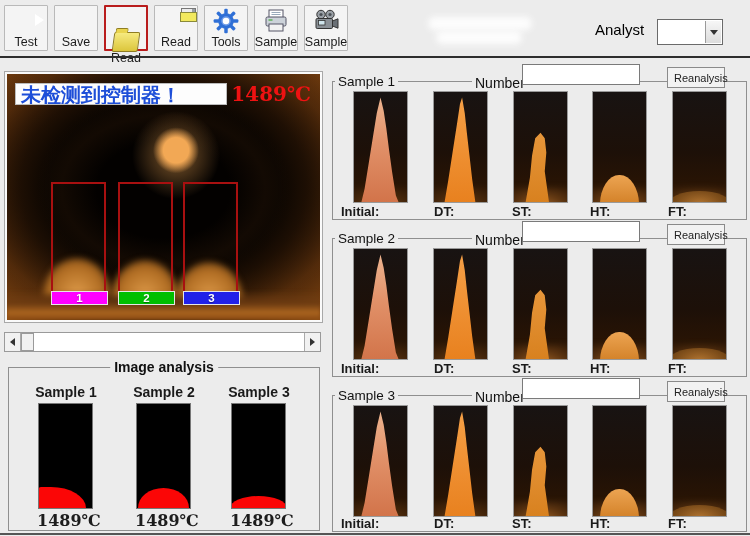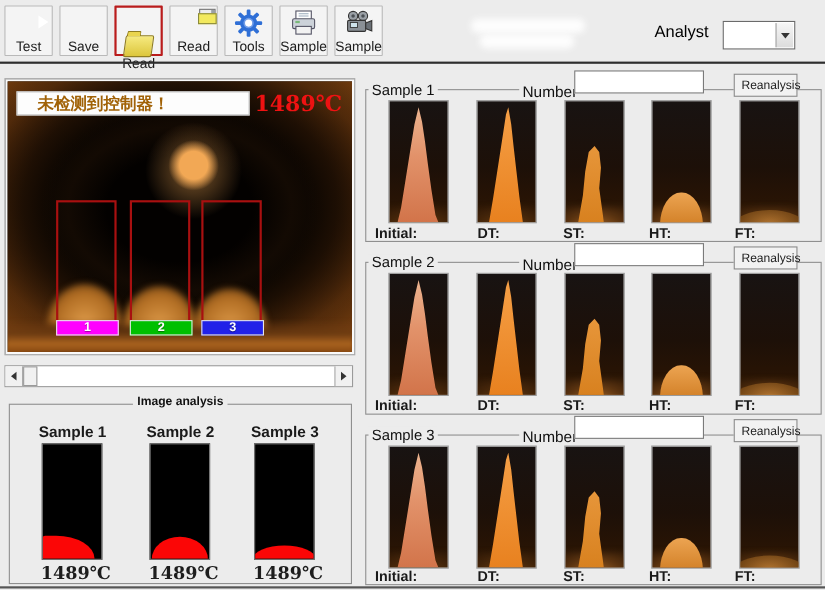--- a/index.html
+++ b/index.html
@@ -42,39 +42,39 @@
       radial-gradient(circle 23px at 54% 31%, #f2a855 55%, rgba(242,168,85,0) 100%),
       radial-gradient(circle 44px at 54% 33%, rgba(242,168,85,.45) 15%, rgba(0,0,0,0) 100%),
       radial-gradient(ellipse 56% 52% at 50% 47%, #030100 38%, #130a03 58%, rgba(19,10,3,0) 75%),
       radial-gradient(ellipse 92% 88% at 50% 46%, rgba(8,4,1,.92) 40%, rgba(74,38,10,.38) 64%, rgba(0,0,0,0) 80%),
       radial-gradient(ellipse 120% 115% at 50% 45%, #2e1705 38%, #7c4210 60%, #c9782a 79%, #eca04f 97%)}
   .dome{position:absolute;width:68px;height:38px;border-radius:50% 50% 0 0/100% 100% 0 0;filter:blur(3px);
         background:radial-gradient(ellipse at 50% 95%, #dd9a49 0%, #b06c22 55%, rgba(90,50,14,0) 100%)}
   .shelf{position:absolute;left:0;right:0;bottom:0;height:30px;filter:blur(1.5px);
         background:linear-gradient(180deg, rgba(20,10,4,0) 0%, rgba(110,60,18,.85) 45%, #a8621e 75%, #8a4a12 100%)}
   .alert-box{position:absolute;left:8px;top:9px;width:212px;height:22px;background:#fdfdfd;border:1px solid #bbb;
-        font-size:15px;font-weight:bold;color:#a16207;line-height:22px;padding-left:18px;box-sizing:border-box;white-space:nowrap;overflow:hidden}
+        font-size:20px;font-weight:bold;color:#1d4ed8;line-height:22px;padding-left:5px;box-sizing:border-box;white-space:nowrap;overflow:hidden}
   .cam-temp{position:absolute;right:9px;top:8px;font-family:"DejaVu Serif",serif;font-weight:bold;font-size:20px;color:#ee1212}
   .roi{position:absolute;top:108px;width:55px;height:111px;border:2px solid #a81010;box-sizing:border-box}
   .roi-tag{position:absolute;top:217px;width:57px;height:14px;border:1px solid #e6e6e6;box-sizing:border-box;
         color:#fff;font-size:11.5px;font-weight:bold;text-align:center;line-height:12px;text-shadow:0 1px 1px rgba(0,0,0,.4)}
 
   
   .hscroll{position:absolute;left:4px;top:332px;width:317px;height:20px;background:#fff;border:1px solid #9a9a9a;box-sizing:border-box}
   .hs-btn{position:absolute;top:0;width:15px;height:18px;background:#f1f1f1;display:flex;align-items:center;justify-content:center;cursor:pointer}
   .hs-left{left:0;border-right:1px solid #aaa}
   .hs-right{right:0;border-left:1px solid #aaa}
   .hs-btn b{width:0;height:0;border-top:4px solid transparent;border-bottom:4px solid transparent}
   .hs-left b{border-right:5px solid #333}
   .hs-right b{border-left:5px solid #333}
   .hs-thumb{position:absolute;left:16px;top:0;width:13px;height:18px;background:#f1f1f1;border:1px solid #9a9a9a;box-sizing:border-box;cursor:grab}
 
   
   .gbox{position:absolute;border:1px solid #8f8f8f;box-sizing:border-box}
-  .gtitle{position:absolute;background:#ececec;padding:0 4px;font-size:11px;color:#111;white-space:nowrap}
+  .gtitle{position:absolute;background:#ececec;padding:0 4px;font-size:14px;color:#111;white-space:nowrap}
 
   
   .ia-name{position:absolute;width:80px;text-align:center;font-size:14px;font-weight:bold;color:#1a1a1a}
   .ia-thumb{position:absolute;width:55px;height:106px;background:#000;border:1px solid #777;box-sizing:border-box;overflow:hidden}
   .blob{position:absolute;background:#fb0606}
   .blob-1{left:-3px;right:6px;bottom:0;height:21px;border-radius:10% 70% 0 0/40% 100% 0 0}
   .blob-2{left:2%;right:2%;bottom:0;height:20px;border-radius:50% 50% 0 0/100% 100% 0 0}
   .blob-3{left:-4%;right:-4%;bottom:0;height:12px;border-radius:50% 50% 0 0/100% 100% 0 0}
   .ia-temp{position:absolute;font-family:"DejaVu Serif",serif;font-weight:bold;font-size:16px;color:#1d1d1d}
 

